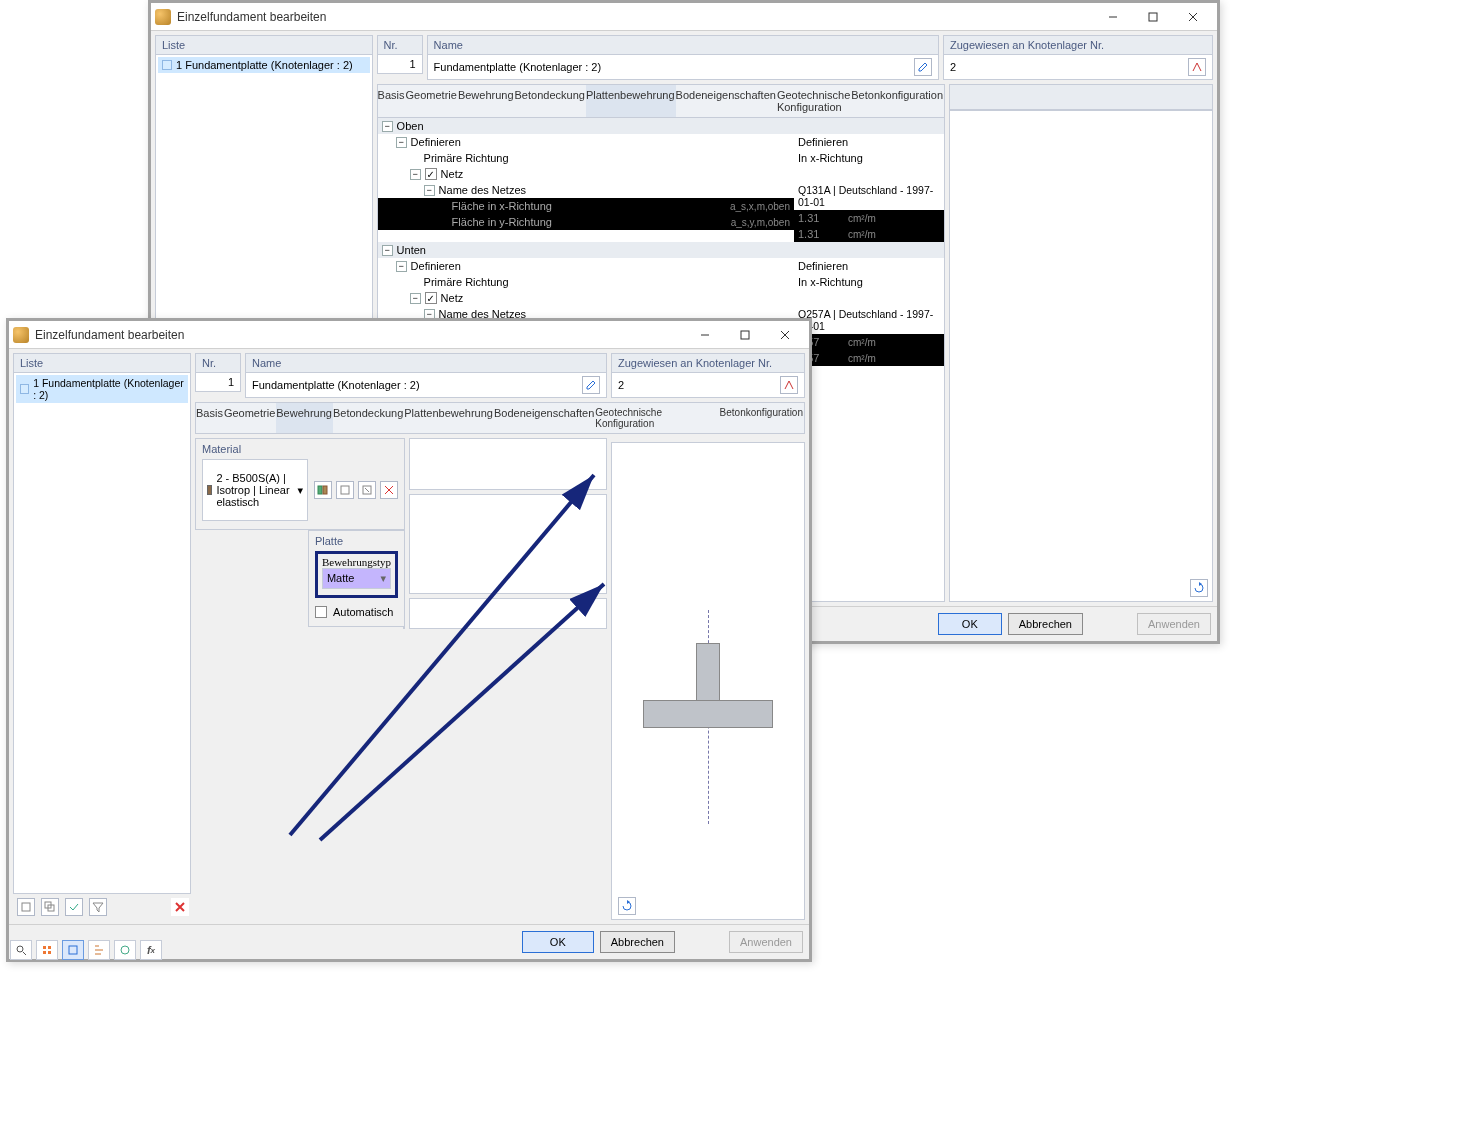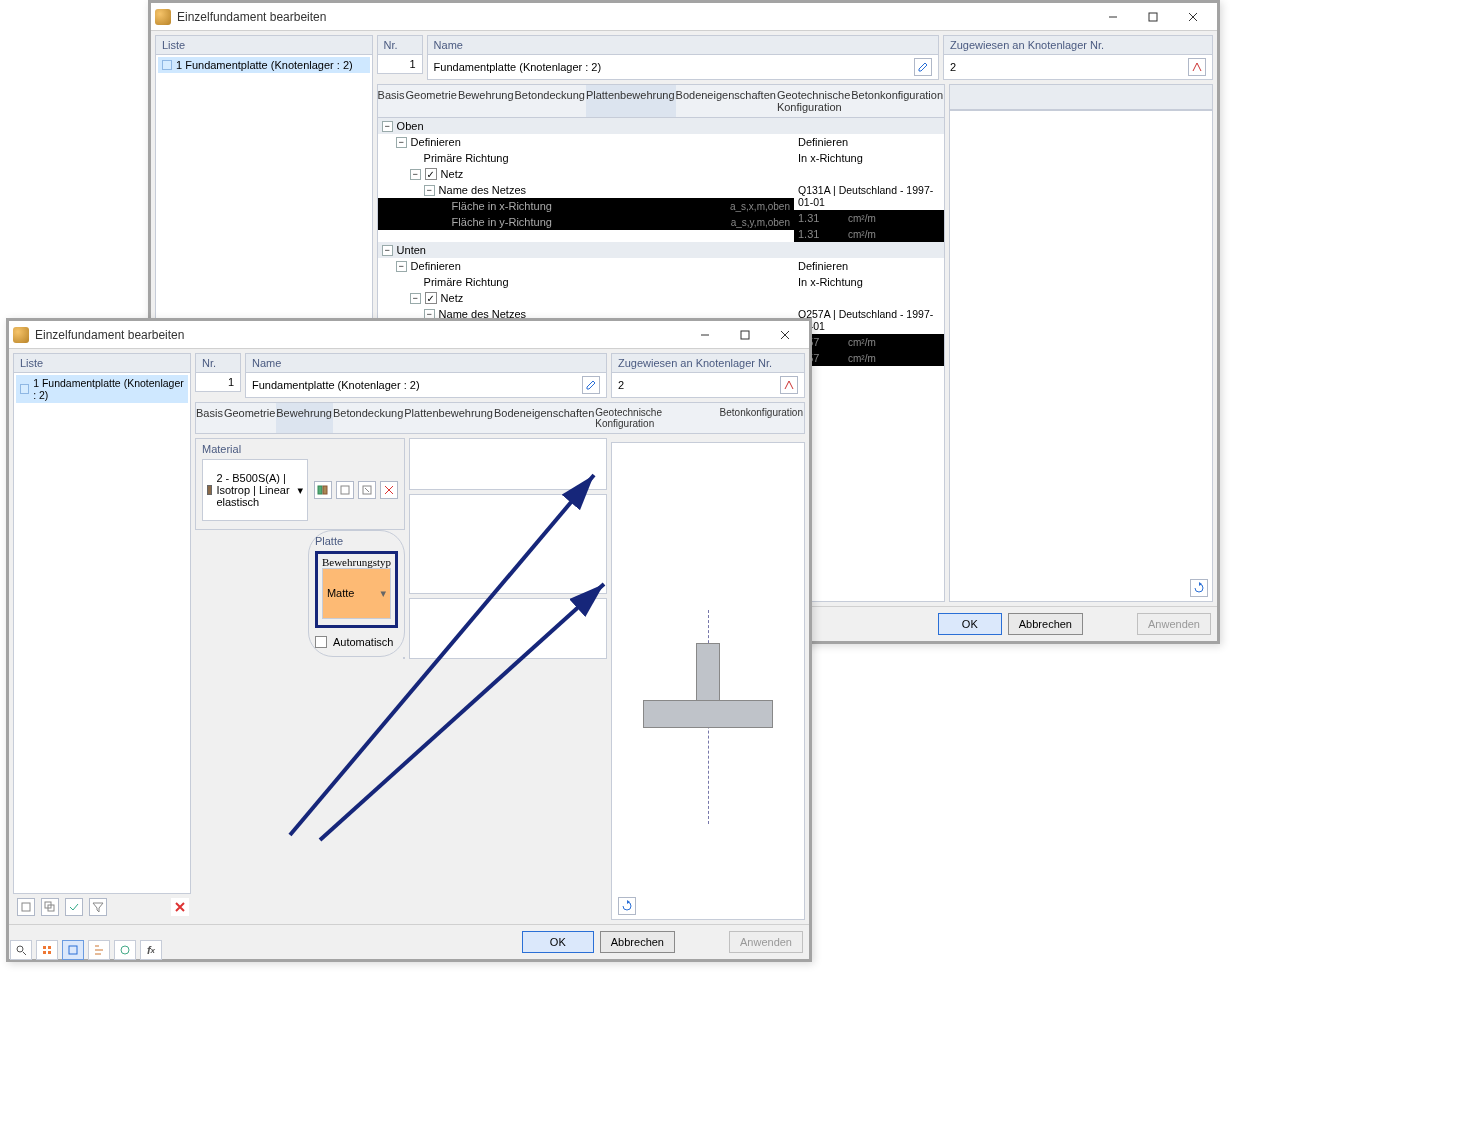--- a/index.html
+++ b/index.html
@@ -67,21 +67,21 @@
   
   .mat-panel { border:1px solid #c6ccd8; padding:4px 6px 8px 6px; margin:0; }
   .mat-title { color:#4a5a80; font-weight:500; margin-bottom:4px; }
   .mat-select-row { display:flex; align-items:center; gap:4px; }
   .mat-select { flex:1; border:1px solid #c6ccd8; background:#fff; padding:12px 4px; display:flex; align-items:center; }
   .mat-select .swatch { width:10px; height:10px; background:#8a6a4a; border:1px solid #666; margin-right:4px; }
   .mat-select .caret { margin-left:auto; }
   .mat-icons { display:flex; gap:2px; }
 
   .highlight-box { border:3px solid #16267a; padding:2px 4px 6px 4px; }
-  .drop { border:1px solid #c6ccd8; background:#fdba74; padding:18px 4px; display:flex; }
+  .drop { border:1px solid #c6ccd8; background:#c4b5fd; padding:3px 4px; display:flex; }
   .drop .caret { margin-left:auto; color:#666; }
 
   .chk-row { display:flex; align-items:center; gap:6px; margin-top:8px; }
   .chk-box { width:12px; height:12px; border:1px solid #888; background:#fff; }
 
   
   .preview-box { flex:1; border:1px solid #c6ccd8; background:#fff; position:relative; margin-top:4px; }
   .found-col { position:absolute; left:50%; transform:translateX(-50%); top:42%; width:24px; height:58px; background:#bfc3c9; border:1px solid #888; }
   .found-base { position:absolute; left:50%; transform:translateX(-50%); top:calc(42% + 57px); width:130px; height:28px; background:#bfc3c9; border:1px solid #888; }
   .centerline { position:absolute; left:50%; top:35%; bottom:20%; border-left:1px dashed #77a; }
@@ -467,21 +467,21 @@
                       </span>
                     <span class="mini-btn">
                         <svg viewBox="0 0 12 12">
                           <path d="M2 2 L10 10 M10 2 L2 10" stroke="#d33"></path>
                         </svg>
                       </span>
                   </div>
                 </div>
               </div>
 
-              <div class="mat-panel" style="flex:0 0 auto;border-radius:25px;">
+              <div class="mat-panel" style="flex:0 0 auto;">
                 <div class="mat-title">Platte</div>
                 <div class="highlight-box">
                   <div style="font-size:11px;font-family:Liberation Serif, serif;">Bewehrungstyp</div>
                   <div class="drop">
                     <span>Matte</span>
                     <span class="caret">▾</span>
                   </div>
                 </div>
                 <div class="chk-row">
                   <span class="chk-box"></span>

